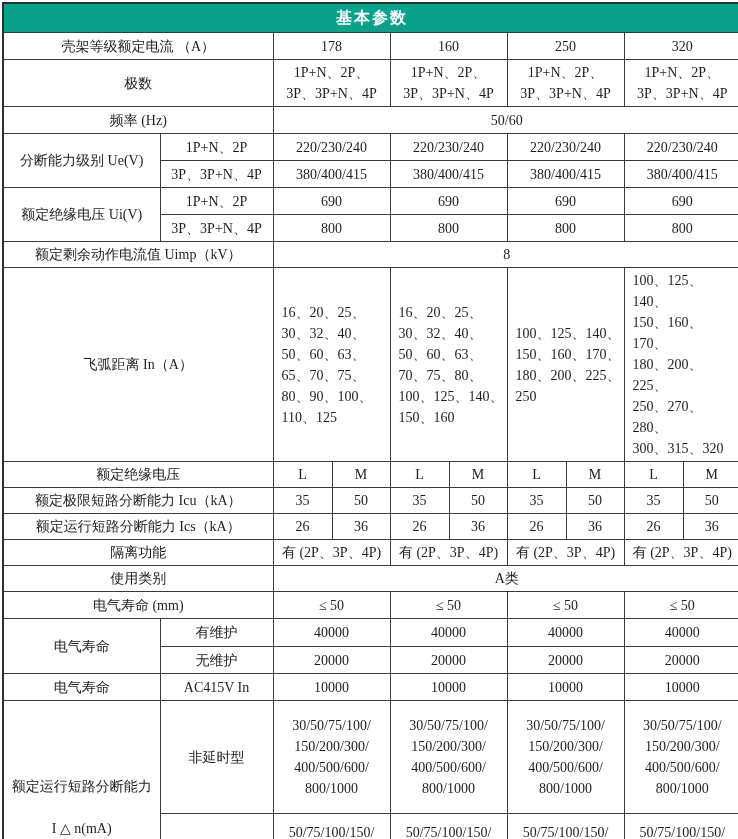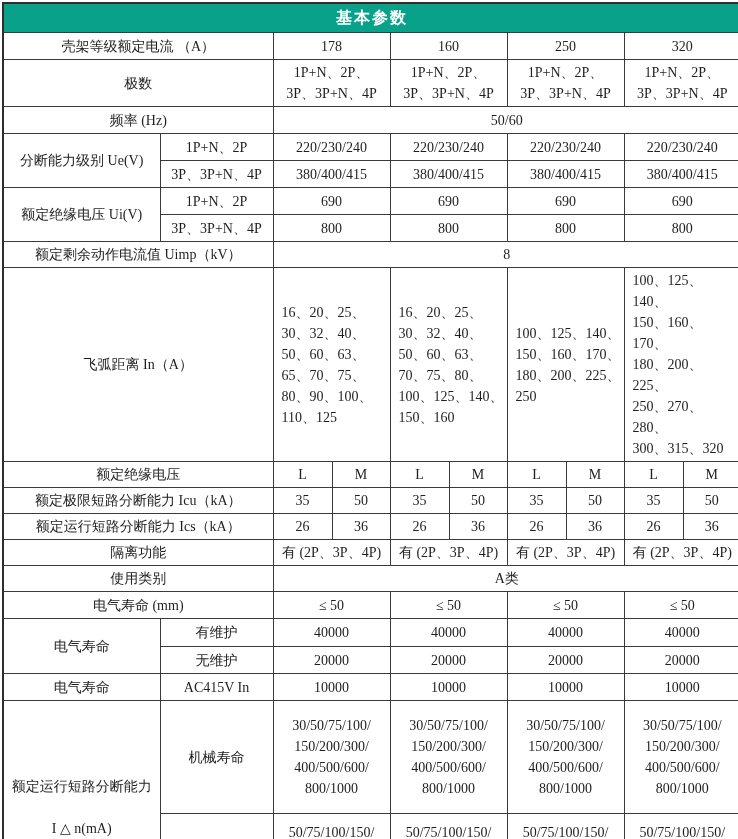--- a/index.html
+++ b/index.html
@@ -227,21 +227,21 @@
     <td colspan="2">10000</td>
     <td colspan="2">10000</td>
     <td colspan="2">10000</td>
   </tr>
 
   <tr style="height:113px">
     <td rowspan="2">
       <div>额定运行短路分断能力</div>
       <div>I △ n(mA)</div>
     </td>
-    <td>机械寿命</td>
+    <td>非延时型</td>
     <td colspan="2">30/50/75/100/
 150/200/300/
 400/500/600/
 800/1000</td>
     <td colspan="2">30/50/75/100/
 150/200/300/
 400/500/600/
 800/1000</td>
     <td colspan="2">30/50/75/100/
 150/200/300/

